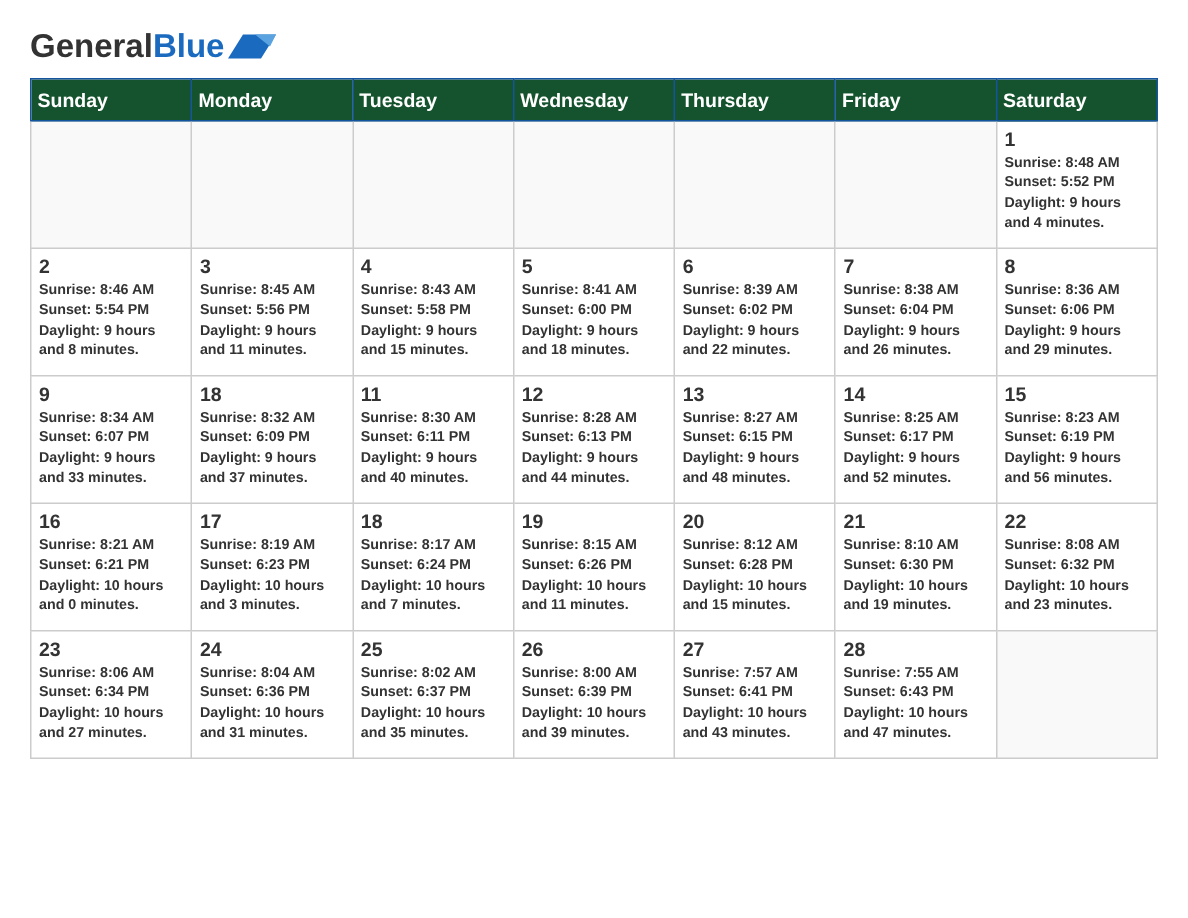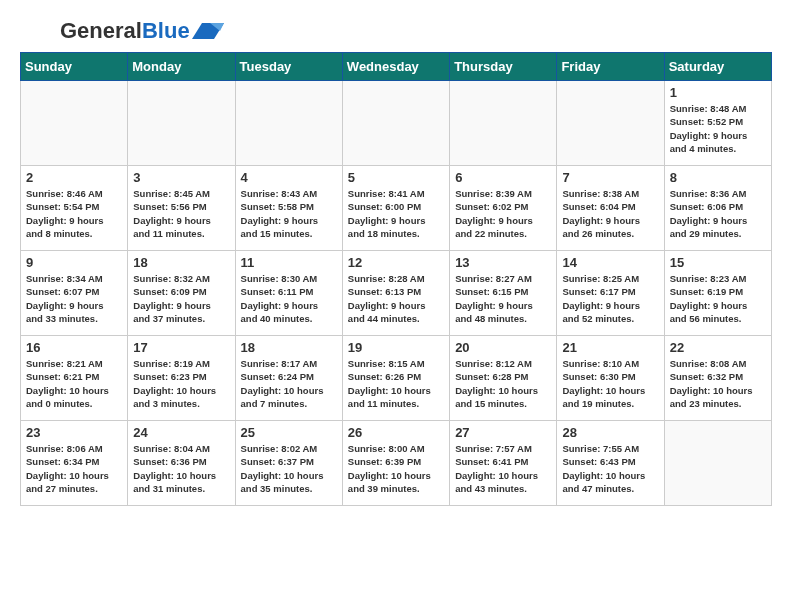--- a/index.html
+++ b/index.html
@@ -19,21 +19,20 @@
     .logo {
       display: flex;
       flex-direction: column;
       align-items: flex-start;
     }
     .logo-text {
       font-size: 22px;
       font-weight: bold;
       color: #333;
       line-height: 1;
-      margin-left: 40px;
     }
     .logo-text span.general { color: #333; }
     .logo-text span.blue { color: #1a6abf; }
     .title-block {
       text-align: right;
     }
     .month-title {
       font-size: 36px;
       font-weight: bold;
       color: #333;
@@ -41,21 +40,21 @@
     .location-title {
       font-size: 16px;
       color: #333;
     }
     .calendar {
       width: 100%;
       border-collapse: collapse;
       border: 1px solid #ccc;
     }
     .calendar th {
-      background-color: #0f766e;
+      background-color: #14532d;
       color: #fff;
       font-size: 13px;
       font-weight: bold;
       padding: 6px 4px;
       text-align: left;
       border: 1px solid #1555a0;
     }
     .calendar td {
       width: 107px;
       vertical-align: top;

